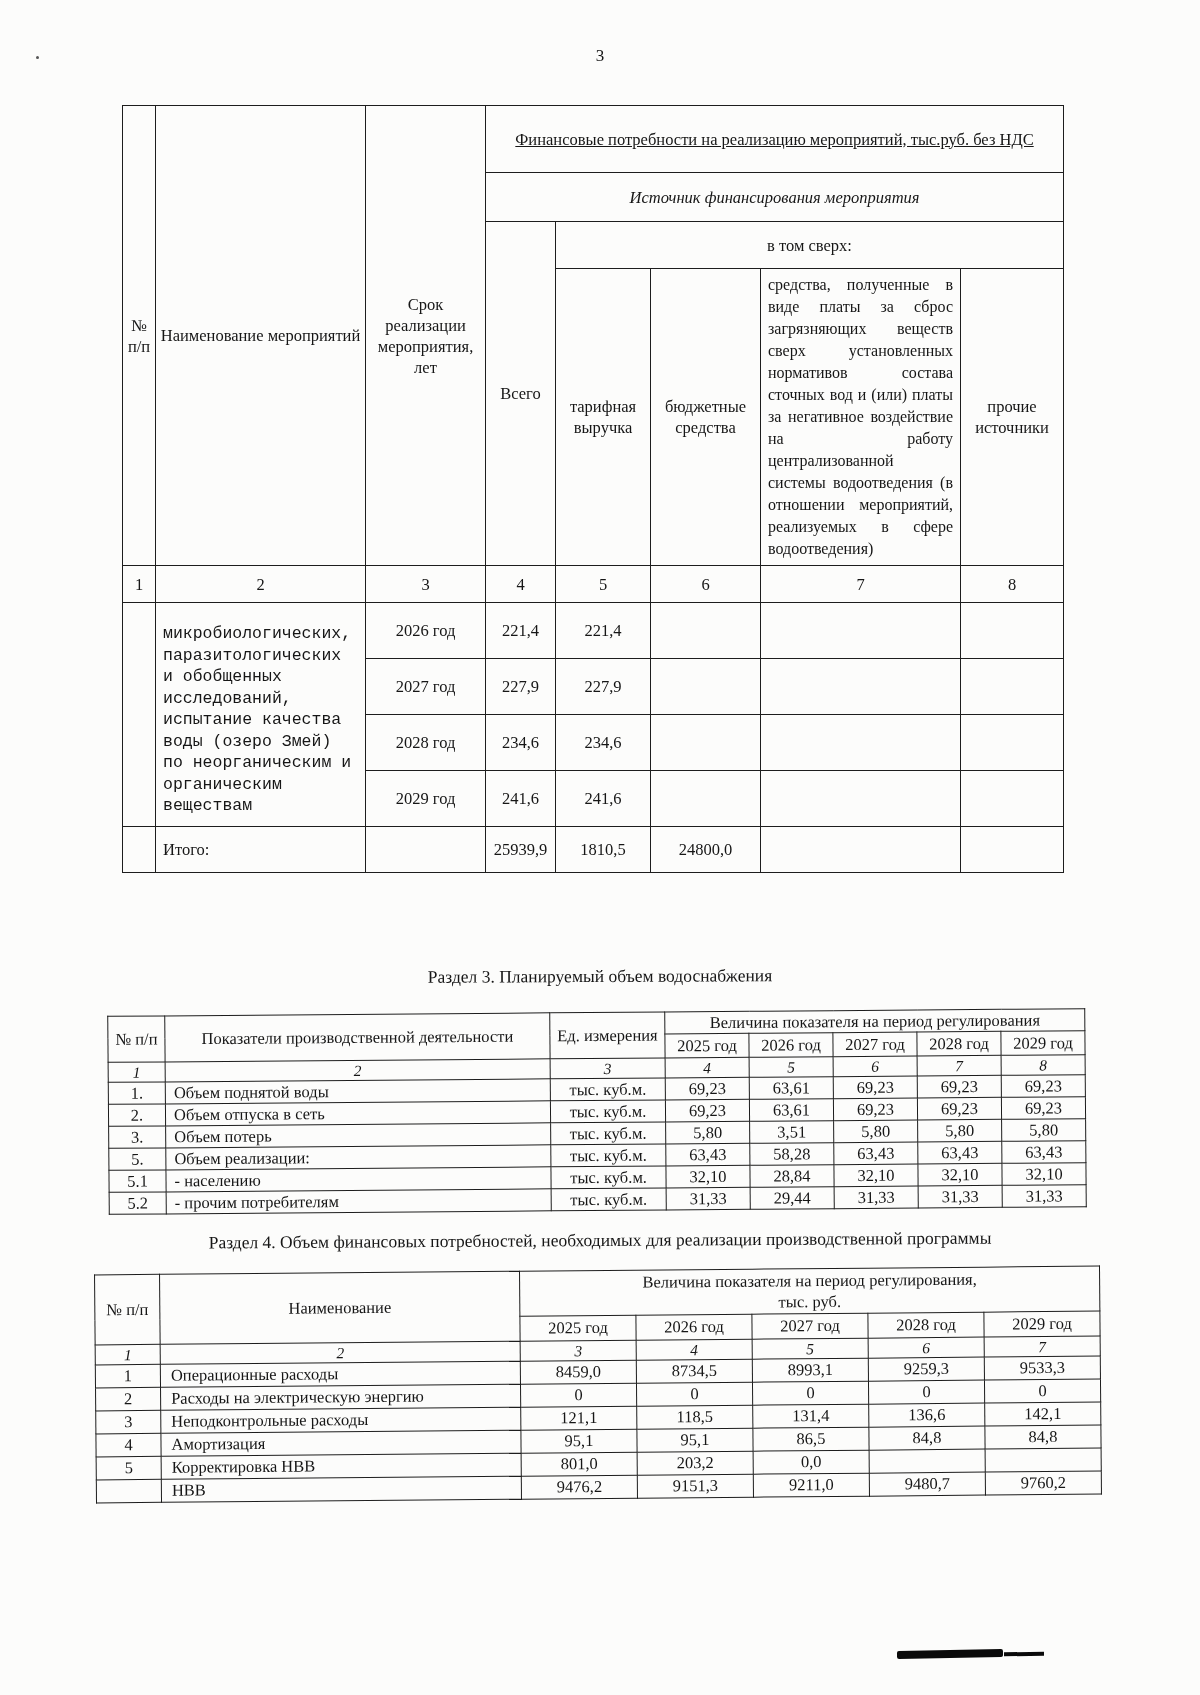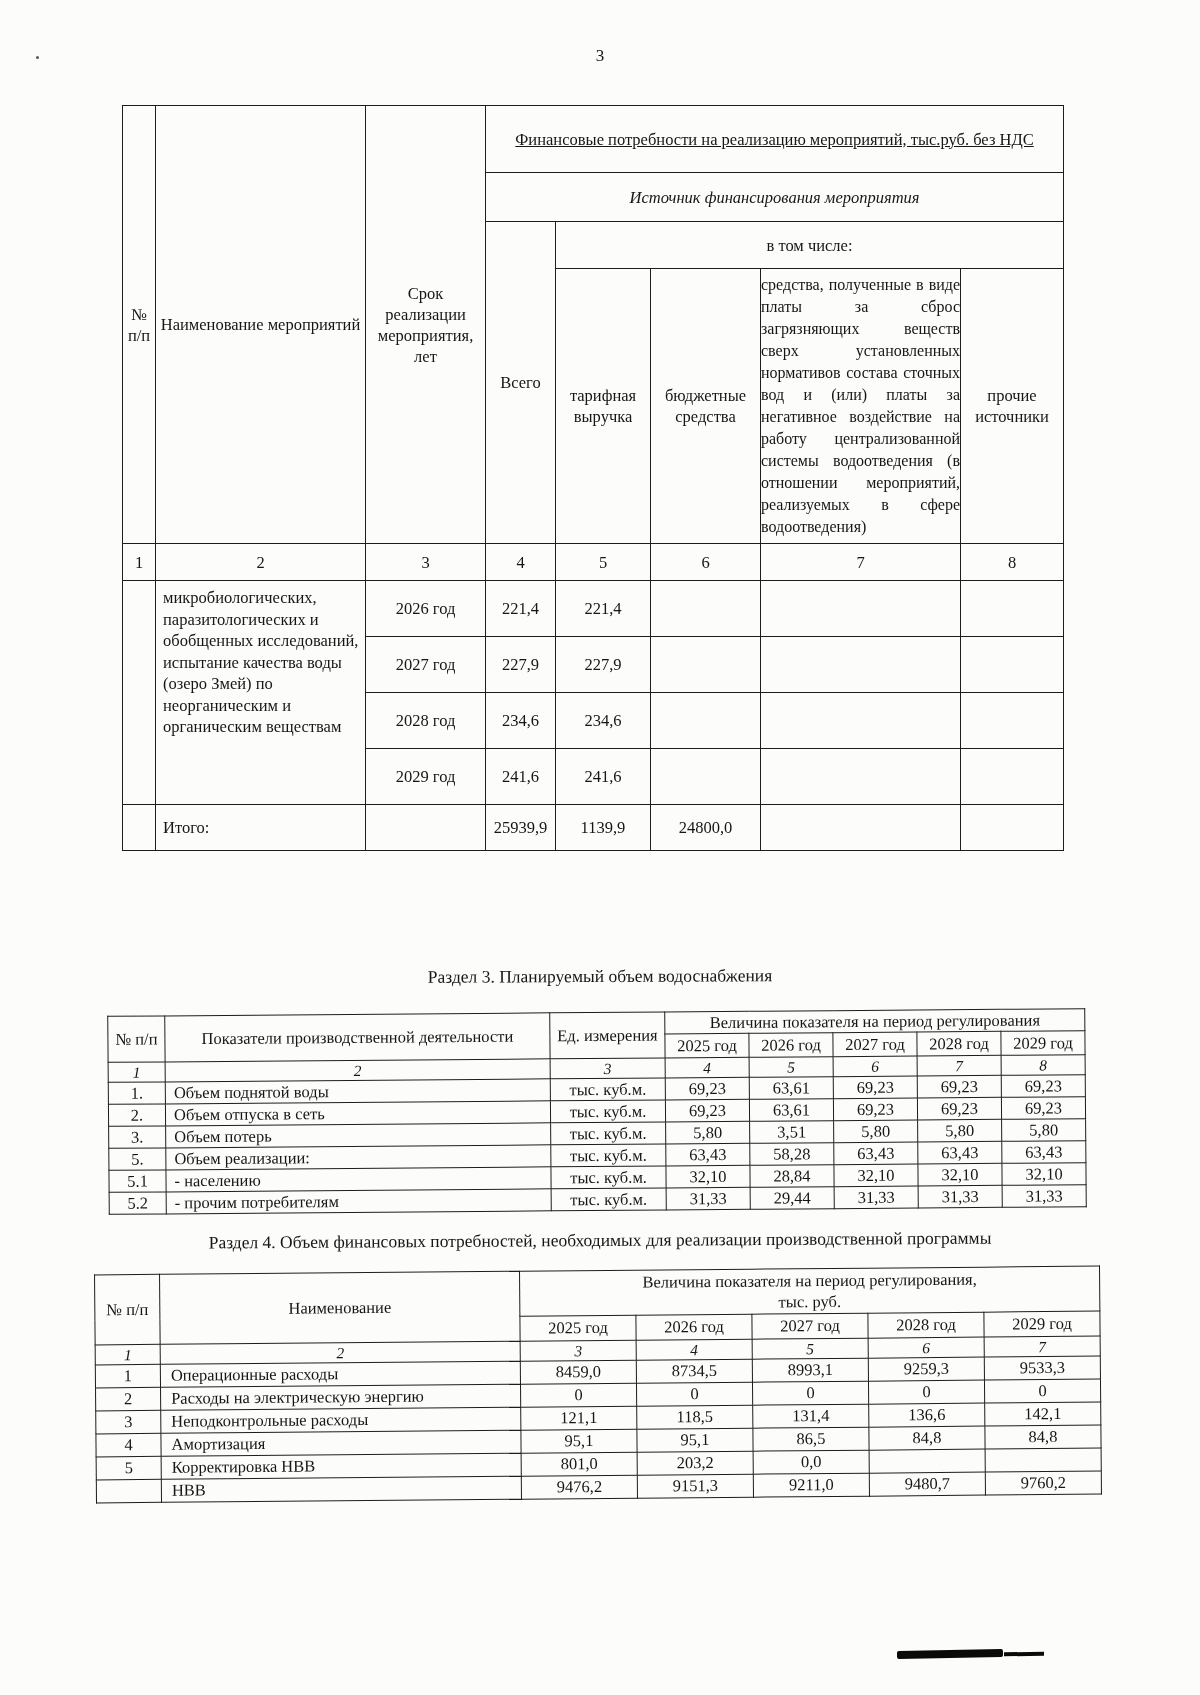--- a/index.html
+++ b/index.html
@@ -25,23 +25,23 @@
   .page-number { position: absolute; top: 46px; left: 0; width: 100%; text-align: center; font-size: 17px; }
 
   
   .t1 { position: absolute; left: 122px; top: 105px; width: 941px; font-size: 16.5px; line-height: 21px; }
   .t1 tr.hA td.span { height: 62px; text-decoration: underline; }
   .t1 tr.hB td { height: 44px; font-style: italic; }
   .t1 tr.hC td.inc { height: 42px; }
   .t1 tr.hNum td { height: 32px; padding: 2px; }
   .t1 tr.rYear { height: 56px; }
   .t1 tr.rTot { height: 46px; padding-left: 7px; }
-  .t1 td.just { text-align: justify; font-size: 16px; line-height: 22px; padding: 5px 0; vertical-align: middle; }
+  .t1 td.just { text-align: justify; font-size: 16px; line-height: 22px; padding: 5px 7px; vertical-align: middle; }
   .t1 td.left { text-align: left; padding-left: 7px; }
-  .t1 td.top { vertical-align: top; padding-top: 6px; line-height: 21.5px; }
+  .t1 td.top { vertical-align: top; padding-top: 20px; line-height: 21.5px; font-family: Liberation Mono, monospace; }
 
   
   .sec-title { position: absolute; left: 0; width: 100%; text-align: center; font-size: 17.5px; }
   #sec3-title { top: 966px; transform: rotate(-0.25deg); }
   #sec4-title { top: 1230px; transform: rotate(-0.35deg); }
 
   
   .t2 { position: absolute; left: 108px; top: 1012px; width: 977px; font-size: 16.5px; transform: rotate(-0.45deg); transform-origin: 50% 50%; }
   .t2 td { padding: 0 4px; height: 21px; }
   .t2 tr.yrs td { height: 23px; }
@@ -84,21 +84,21 @@
       <td rowspan="4">№ п/п</td>
       <td rowspan="4">Наименование мероприятий</td>
       <td rowspan="4">Срок реализации мероприятия, лет</td>
       <td colspan="5" class="span">Финансовые потребности на реализацию мероприятий, тыс.руб. без НДС</td>
     </tr>
     <tr class="hB">
       <td colspan="5">Источник финансирования мероприятия</td>
     </tr>
     <tr class="hC">
       <td rowspan="2">Всего</td>
-      <td colspan="4" class="inc">в том числе:</td>
+      <td colspan="4" class="inc">в том сверх:</td>
     </tr>
     <tr class="hD">
       <td>тарифная выручка</td>
       <td>бюджетные средства</td>
       <td class="just">средства, полученные в виде платы за сброс загрязняющих веществ сверх установленных нормативов состава сточных вод и (или) платы за негативное воздействие на работу централизованной системы водоотведения (в отношении мероприятий, реализуемых в сфере водоотведения)</td>
       <td>прочие источники</td>
     </tr>
     <tr class="hNum">
       <td>1</td>
       <td>2</td>
@@ -141,21 +141,21 @@
       <td>241,6</td>
       <td></td>
       <td></td>
       <td></td>
     </tr>
     <tr class="rTot">
       <td></td>
       <td class="left">Итого:</td>
       <td></td>
       <td>25939,9</td>
-      <td>1139,9</td>
+      <td>1810,5</td>
       <td>24800,0</td>
       <td></td>
       <td></td>
     </tr>
   </tbody>
 </table>
 
 <div class="sec-title" id="sec3-title">Раздел 3. Планируемый объем водоснабжения</div>
 
 <table class="t2">

